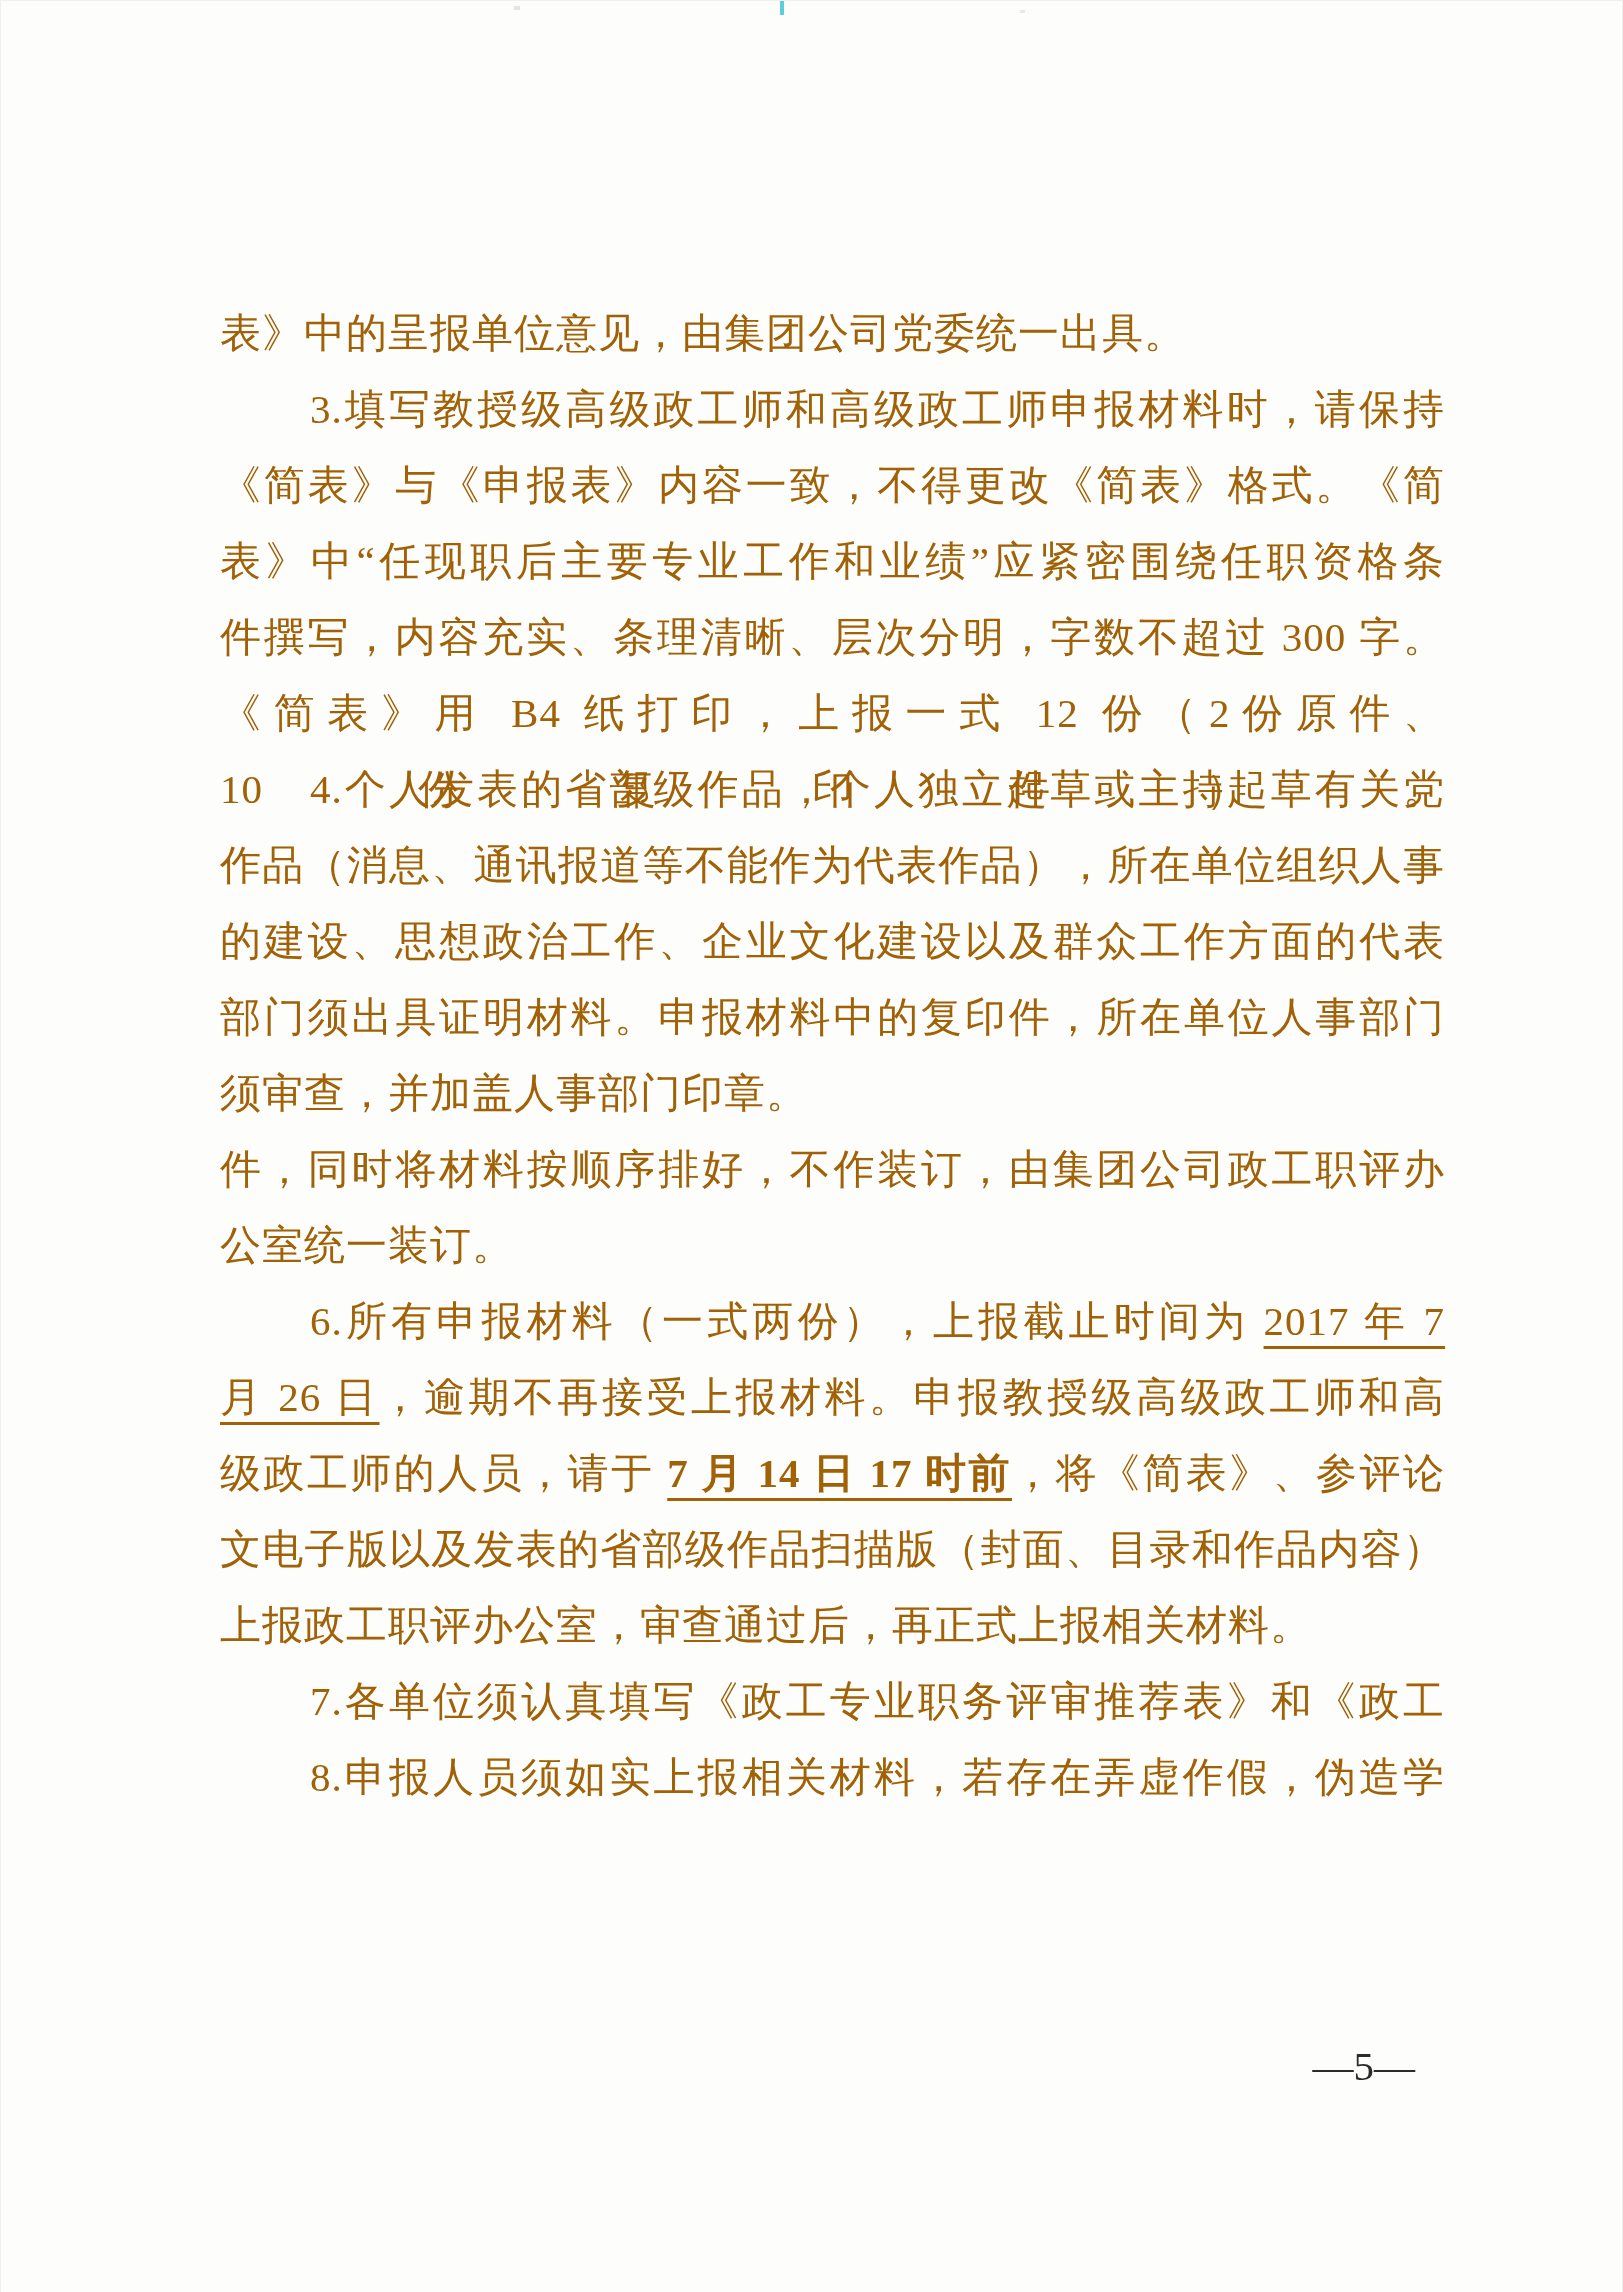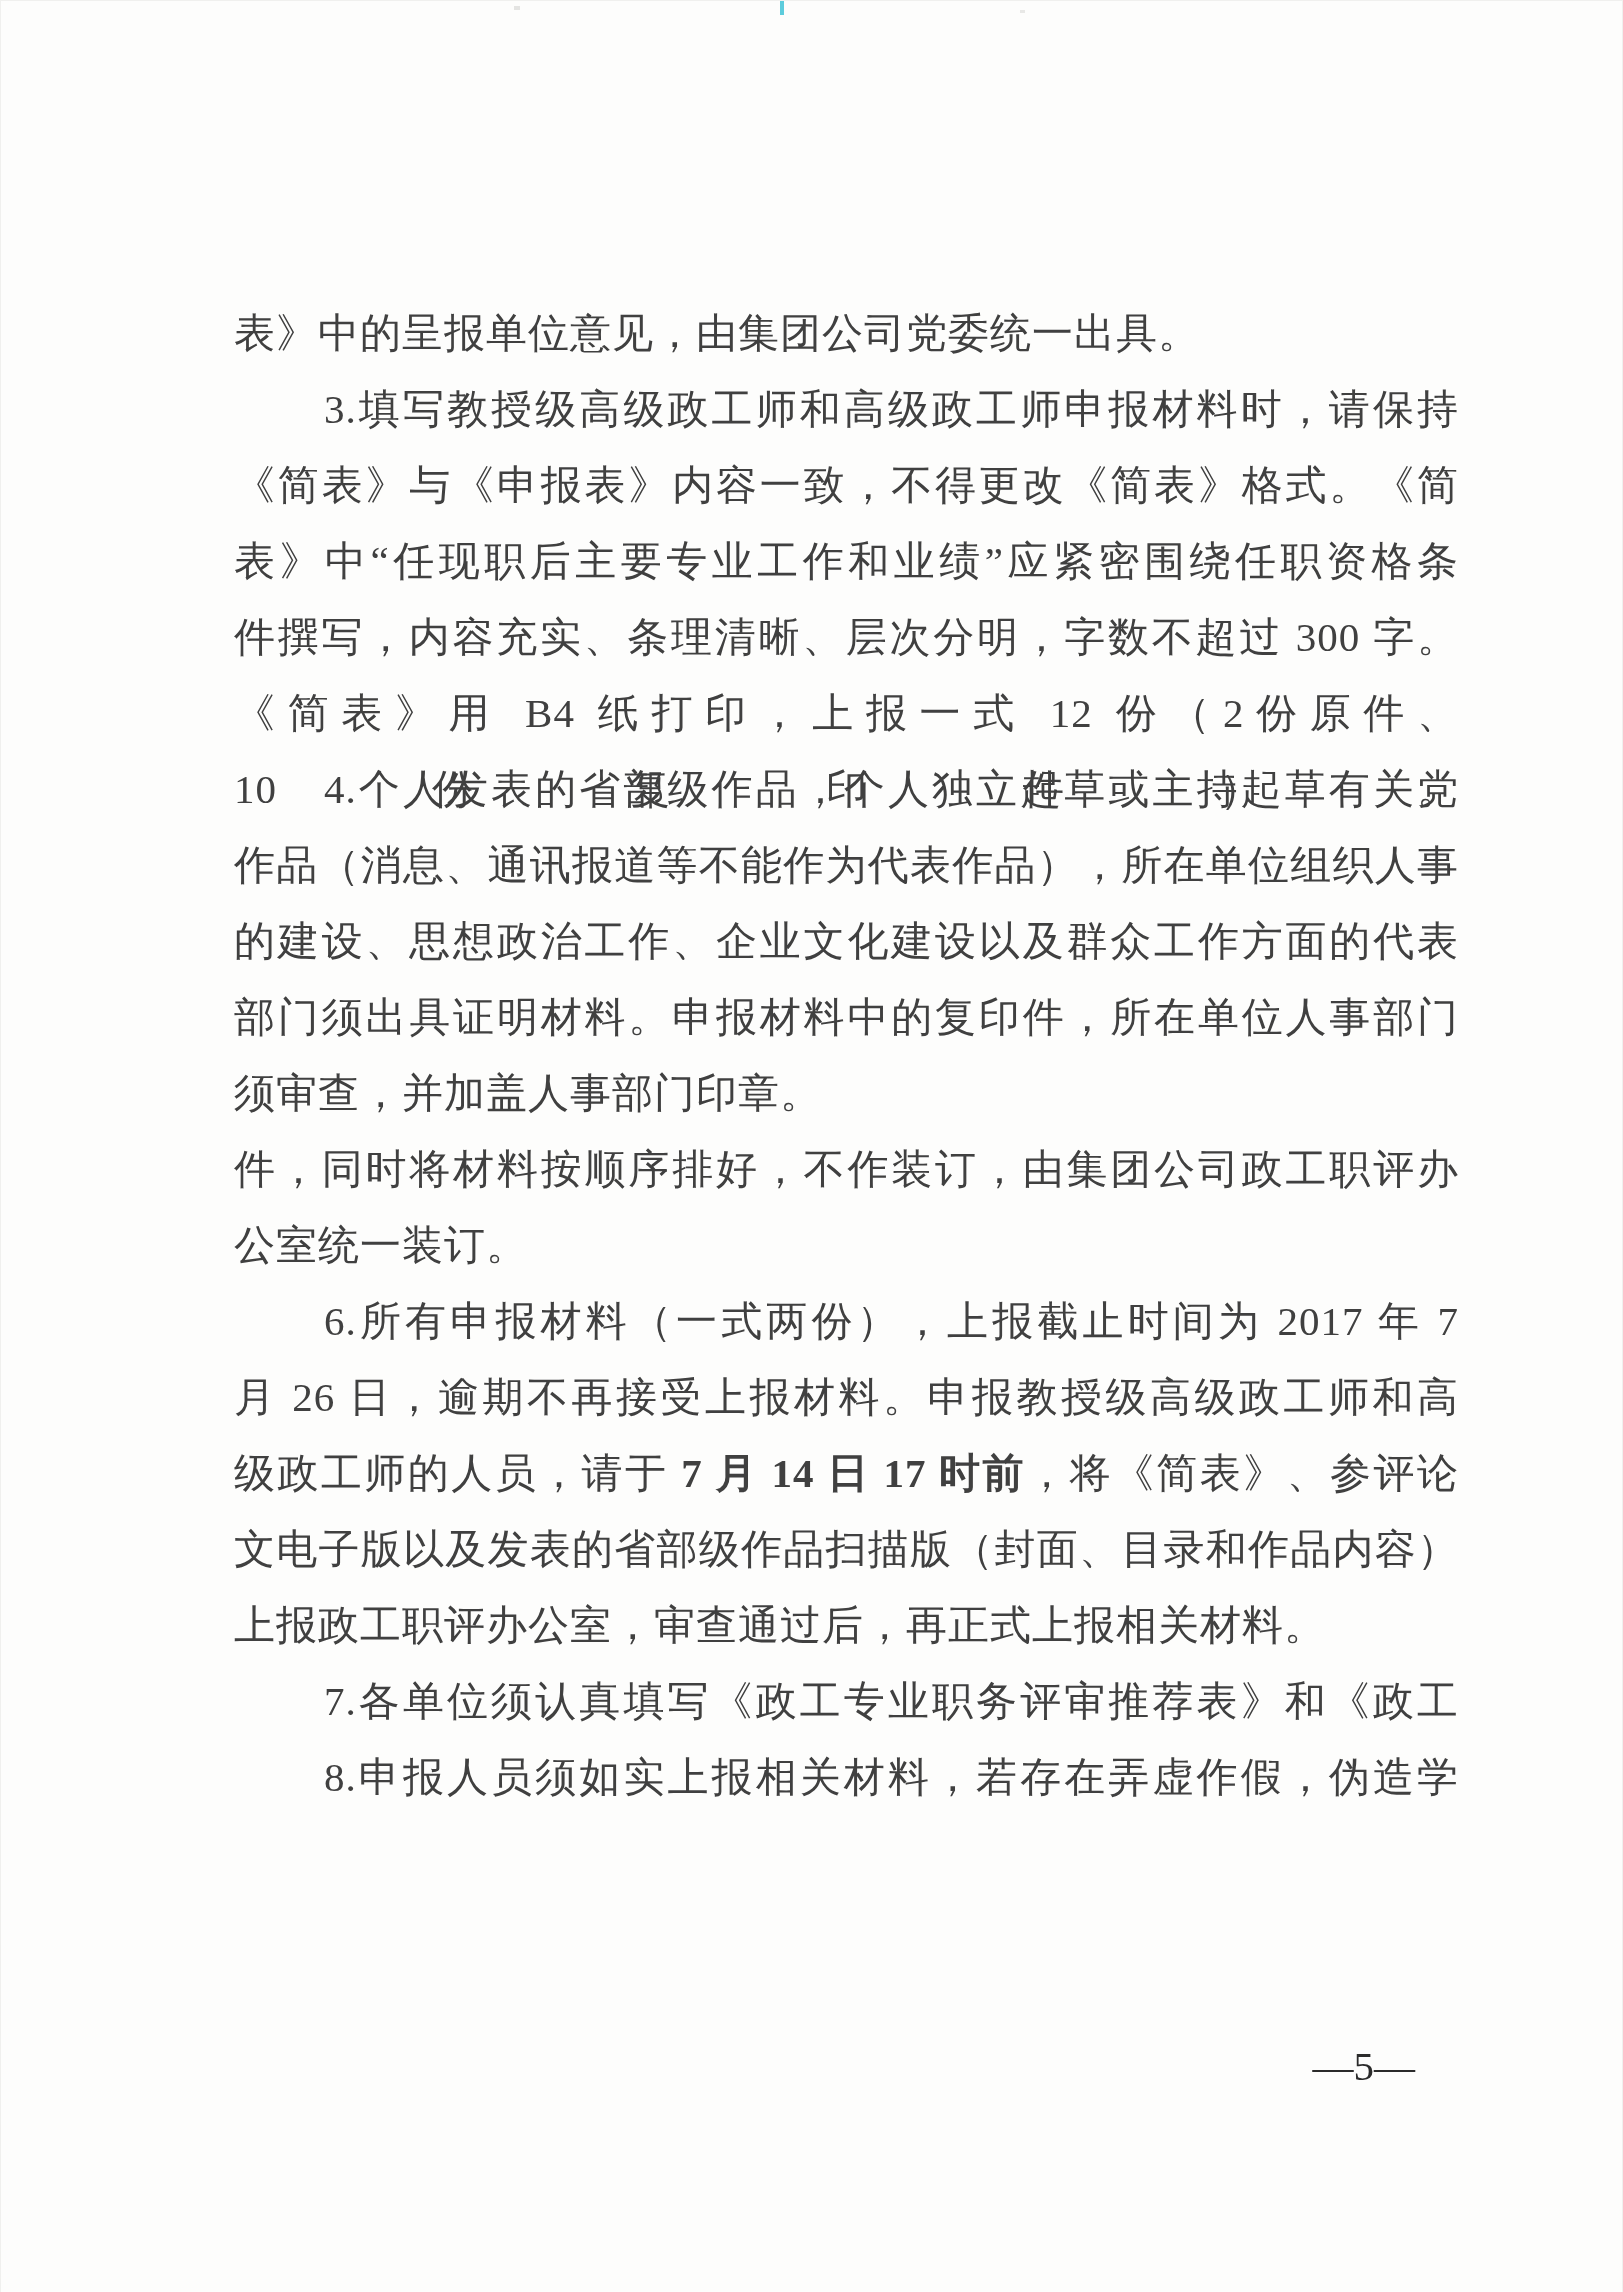--- a/index.html
+++ b/index.html
@@ -39,44 +39,45 @@
     position: absolute;
     left: 1019px;
     top: 8.8px;
     width: 4.9px;
     height: 2.9px;
     background: #e8e8e6;
   }
   
   .text-block {
     position: absolute;
-    left: 233px;
+    left: 219px;
     top: 294px;
     width: 1225px;
-    color: #404040;
+    color: #a16207;
   }
   .line {
     font-size: 41px;
     line-height: 76px;
     height: 76px;
     letter-spacing: 1px;
     text-align: left;
     word-break: keep-all;
     overflow: visible;
     white-space: nowrap;
   }
   .line.full {
     white-space: normal;
     text-align: justify;
     text-align-last: justify;
   }
   .line.indent {
     padding-left: 90px;
   }
   .seg.u {
+    text-decoration: underline;
     text-decoration-thickness: 2.9px;
     text-underline-offset: 10.8px;
   }
   .seg.b {
     font-weight: 700;
   }
   
   .page-number {
     position: absolute;
     top: 2041px;

